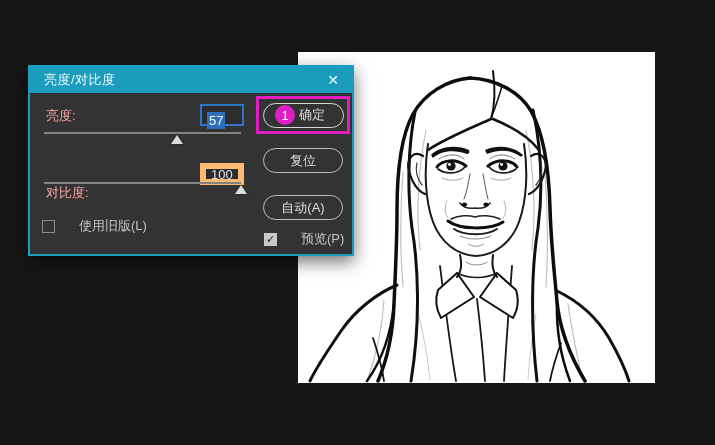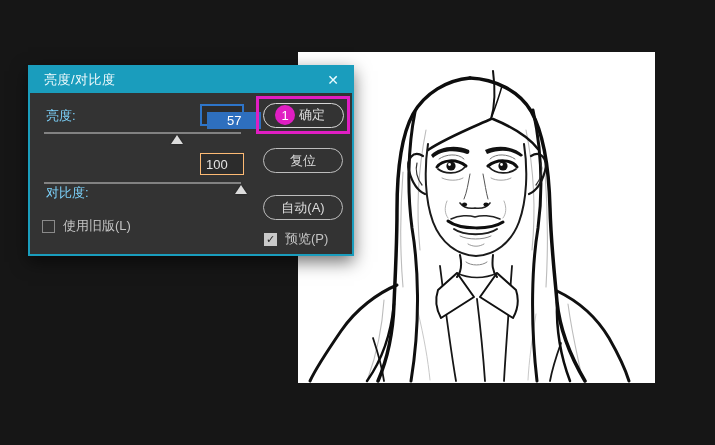--- a/index.html
+++ b/index.html
@@ -26,50 +26,50 @@
     height:26px;background:#1a9dbd;display:flex;align-items:center;
     justify-content:space-between;padding:0 10px 0 14px;box-sizing:border-box;gap:22px;
   }
   .titlebar .title{color:#f2fbfd;font-size:13px;letter-spacing:.5px;}
   .titlebar .close{
     color:#eafcff;font-size:14px;line-height:14px;cursor:pointer;padding:2px 3px;
   }
   .dialog-body{position:relative;height:161px;}
 
   .field-label{
-    position:absolute;left:16px;color:#7dd3fc;font-size:13px;
+    position:absolute;left:16px;color:#fca5a5;font-size:13px;
   }
   
   .value-box{
     position:absolute;width:44px;height:22px;box-sizing:border-box;
     background:#2c2c2c;display:flex;align-items:center;padding-left:5px;
     font-size:13px;color:#e3e3e3;
   }
   .value-box.focused{border:2px solid #2e75c9;}
-  .value-box.normal{border:1px solid #fdba74;}
+  .value-box.normal{border:6px solid #fdba74;margin-top:10px;}
   .value-box .selected{
-    background:#2e6fbe;color:#ffffff;padding:1px 20px;margin-top:11px;
+    background:#2e6fbe;color:#ffffff;padding:1px 2px;margin-top:11px;
   }
 
   
   .slider{
     position:absolute;height:14px;width:197px;left:14px;
   }
   .slider .track{
     position:absolute;left:0;right:0;top:2px;height:2px;background:#828282;
   }
   .slider .thumb{
     position:absolute;top:5px;width:0;height:0;margin-left:-6px;
     border-left:6px solid transparent;border-right:6px solid transparent;
     border-bottom:9px solid #dcdcdc;
     filter:drop-shadow(0 0 1px #1d1d1d);
   }
 
   
-  .check-row{position:absolute;display:flex;align-items:center;gap:8px;}
+  .check-row{position:absolute;display:flex;align-items:center;gap:24px;}
   .checkbox{
     width:13px;height:13px;box-sizing:border-box;border:1px solid #8a8a8a;
     background:transparent;display:flex;align-items:center;justify-content:center;
     font-size:11px;line-height:11px;color:#262626;font-weight:bold;
   }
   .checkbox.checked{background:#c9c9c9;border-color:#c9c9c9;}
   .check-row .check-label{color:#c3c3c3;font-size:13px;}
 
   
   .ps-button{

